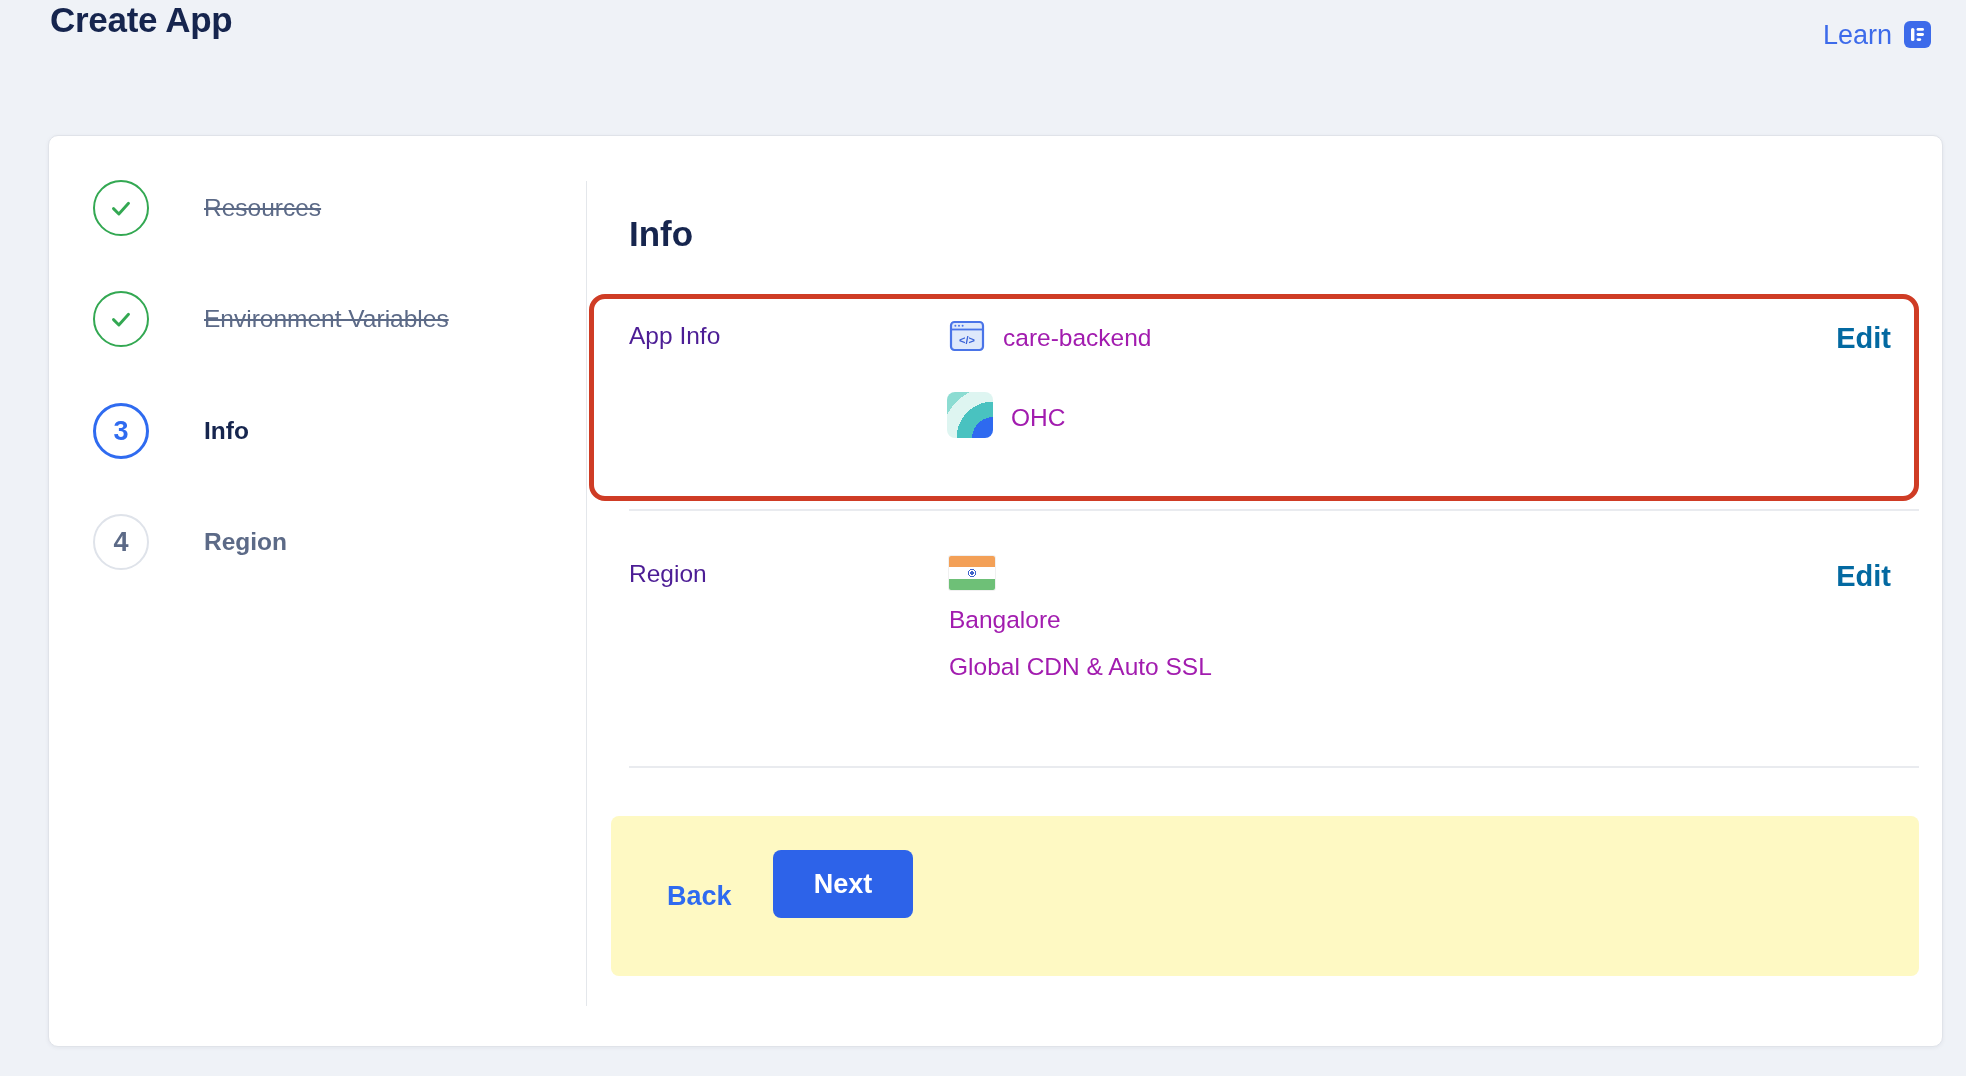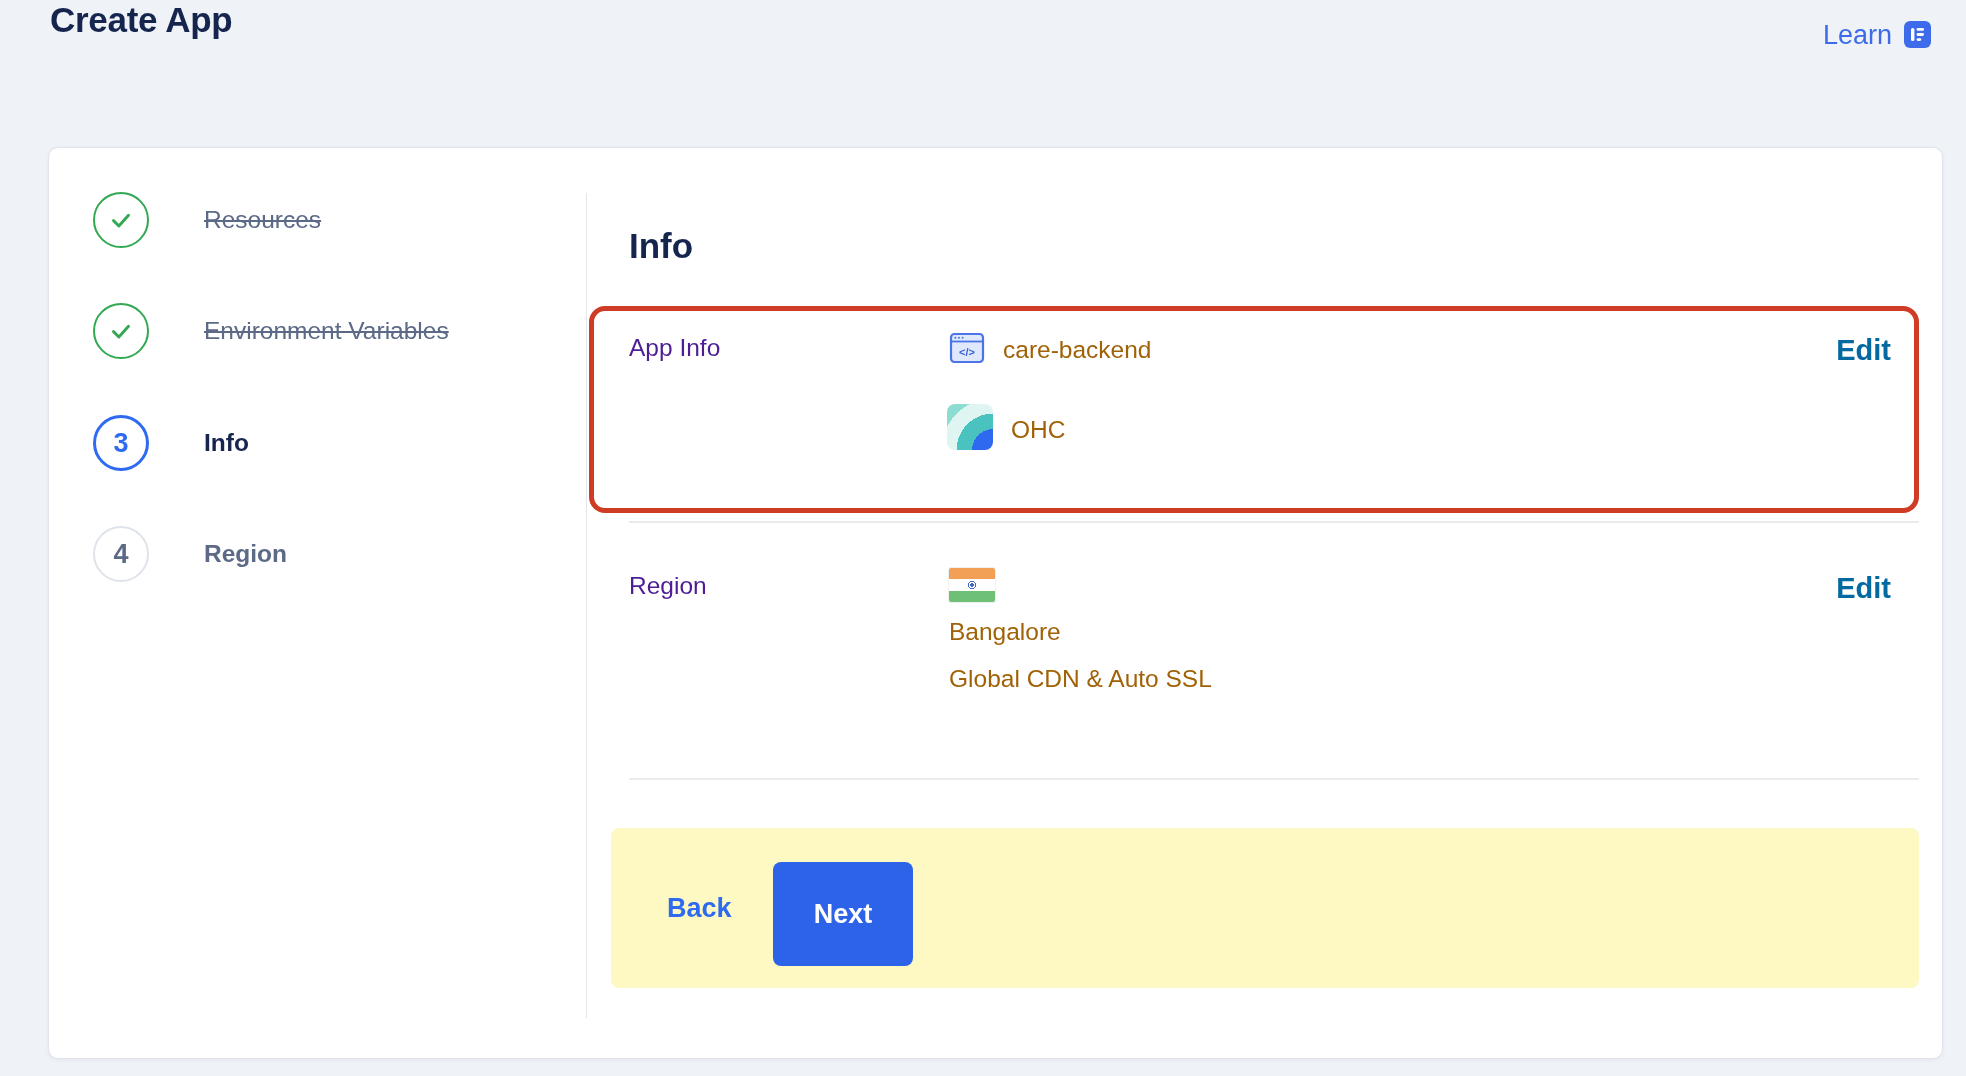--- a/index.html
+++ b/index.html
@@ -4,59 +4,59 @@
 <style>
   html,body{margin:0;padding:0;}
   body{font-family:"Liberation Sans",sans-serif;background:#eff2f7;}
   .page{position:relative;width:1966px;height:1076px;background:#eff2f7;overflow:hidden;}
 
   
   .page-title{position:absolute;left:50px;top:0;margin:0;font-size:35px;font-weight:700;color:#16254e;letter-spacing:-0.3px;}
   .learn-link{position:absolute;right:34px;top:20px;display:flex;gap:11px;color:#3d6bea;font-size:27px;text-decoration:none;cursor:pointer;}
 
   
-  .card{position:absolute;left:48px;top:135px;width:1895px;height:912px;background:#ffffff;border:1px solid #e0e3e9;border-radius:10px;box-shadow:0 1px 4px rgba(24,39,75,.06);box-sizing:border-box;margin-top:12px;}
+  .card{position:absolute;left:48px;top:135px;width:1895px;height:912px;background:#ffffff;border:1px solid #e0e3e9;border-radius:10px;box-shadow:0 1px 4px rgba(24,39,75,.06);box-sizing:border-box;}
   .vdivider{position:absolute;left:537px;top:45px;width:1px;height:825px;background:#e4e7eb;}
 
   
   .step{position:absolute;left:44px;display:flex;align-items:center;gap:55px;height:56px;cursor:pointer;}
   .circle{width:56px;height:56px;border-radius:50%;box-sizing:border-box;display:flex;align-items:center;justify-content:center;background:#fff;flex:0 0 auto;}
   .circle.done{border:2.5px solid #33a852;}
   .circle.active{border:3px solid #2f6bf0;color:#2f6bf0;font-size:27px;font-weight:600;}
   .circle.upcoming{border:2px solid #dfe3ea;color:#5c6a87;font-size:27px;font-weight:600;}
   .slabel{font-size:24.5px;white-space:nowrap;}
   .slabel.done{color:#5c6a87;font-weight:500;text-decoration:line-through;text-decoration-thickness:2px;}
   .slabel.active{color:#16254e;font-weight:600;}
   .slabel.upcoming{color:#5c6a87;font-weight:600;}
 
   
   .content{position:absolute;left:562px;top:0;width:1308px;height:912px;}
   .content-heading{position:absolute;left:18px;top:78px;margin:0;font-size:35px;font-weight:700;color:#16254e;}
   .annotation-box{position:absolute;left:-22px;top:158px;width:1330px;height:207px;border:5px solid #cf3c25;border-radius:16px;box-sizing:border-box;pointer-events:none;z-index:5;}
   .row-label{position:absolute;left:18px;font-size:24.5px;color:#4c1d95;}
-  .value{position:absolute;font-size:24.5px;color:#a16207;white-space:nowrap;}
+  .value{position:absolute;font-size:24.5px;color:#a21caf;white-space:nowrap;}
   .edit-link{position:absolute;right:28px;font-size:29px;color:#0369a1;font-weight:700;text-decoration:none;cursor:pointer;}
   .hdivider{position:absolute;left:18px;width:1290px;height:2px;background:#e9ebef;}
 
   .app-icon{position:absolute;left:338px;top:182px;}
   .ohc-logo{position:absolute;left:336px;top:256px;width:46px;height:46px;border-radius:8px;
     background:radial-gradient(circle at 100% 100%, #2e6af0 0 32%, #49c2c0 32% 56%, #def5f1 56% 79%, #8cdcd2 79% 100%);}
 
   .flag{position:absolute;left:338px;top:420px;width:46px;height:34px;border-radius:2px;overflow:hidden;box-shadow:0 0 0 1px rgba(0,0,0,.06);}
   .flag .stripe{height:33.33%;}
   .flag .saffron{background:#f3a057;}
   .flag .white{background:#ffffff;}
   .flag .green{background:#6ec077;}
   .flag .chakra{position:absolute;left:50%;top:50%;width:10px;height:10px;margin:-5px 0 0 -5px;border-radius:50%;
     background:radial-gradient(circle,#4064ca 0 2px,#ffffff 2px 3px,#4064ca 3px 4px,transparent 4px);}
 
   
   .footer{position:absolute;left:0;top:680px;width:1308px;height:160px;background:#fef9c3;border-radius:8px;}
   .back-btn{position:absolute;left:50px;top:0;height:160px;display:flex;align-items:center;font-size:27px;color:#2f6bf0;font-weight:600;background:none;border:none;cursor:pointer;font-family:inherit;}
-  .next-btn{position:absolute;left:162px;top:34px;width:140px;height:104px;background:#2d63e9;color:#ffffff;border:none;border-radius:8px;font-size:27px;font-weight:600;display:flex;align-items:center;justify-content:center;cursor:pointer;font-family:inherit;}
+  .next-btn{position:absolute;left:162px;top:34px;width:140px;height:68px;background:#2d63e9;color:#ffffff;border:none;border-radius:8px;font-size:27px;font-weight:600;display:flex;align-items:center;justify-content:center;cursor:pointer;font-family:inherit;}
 </style>
 </head>
 <body>
 
 <div class="page">
 
   <h1 class="page-title">Create App</h1>
 
   <a class="learn-link">
     <span>Learn</span>

